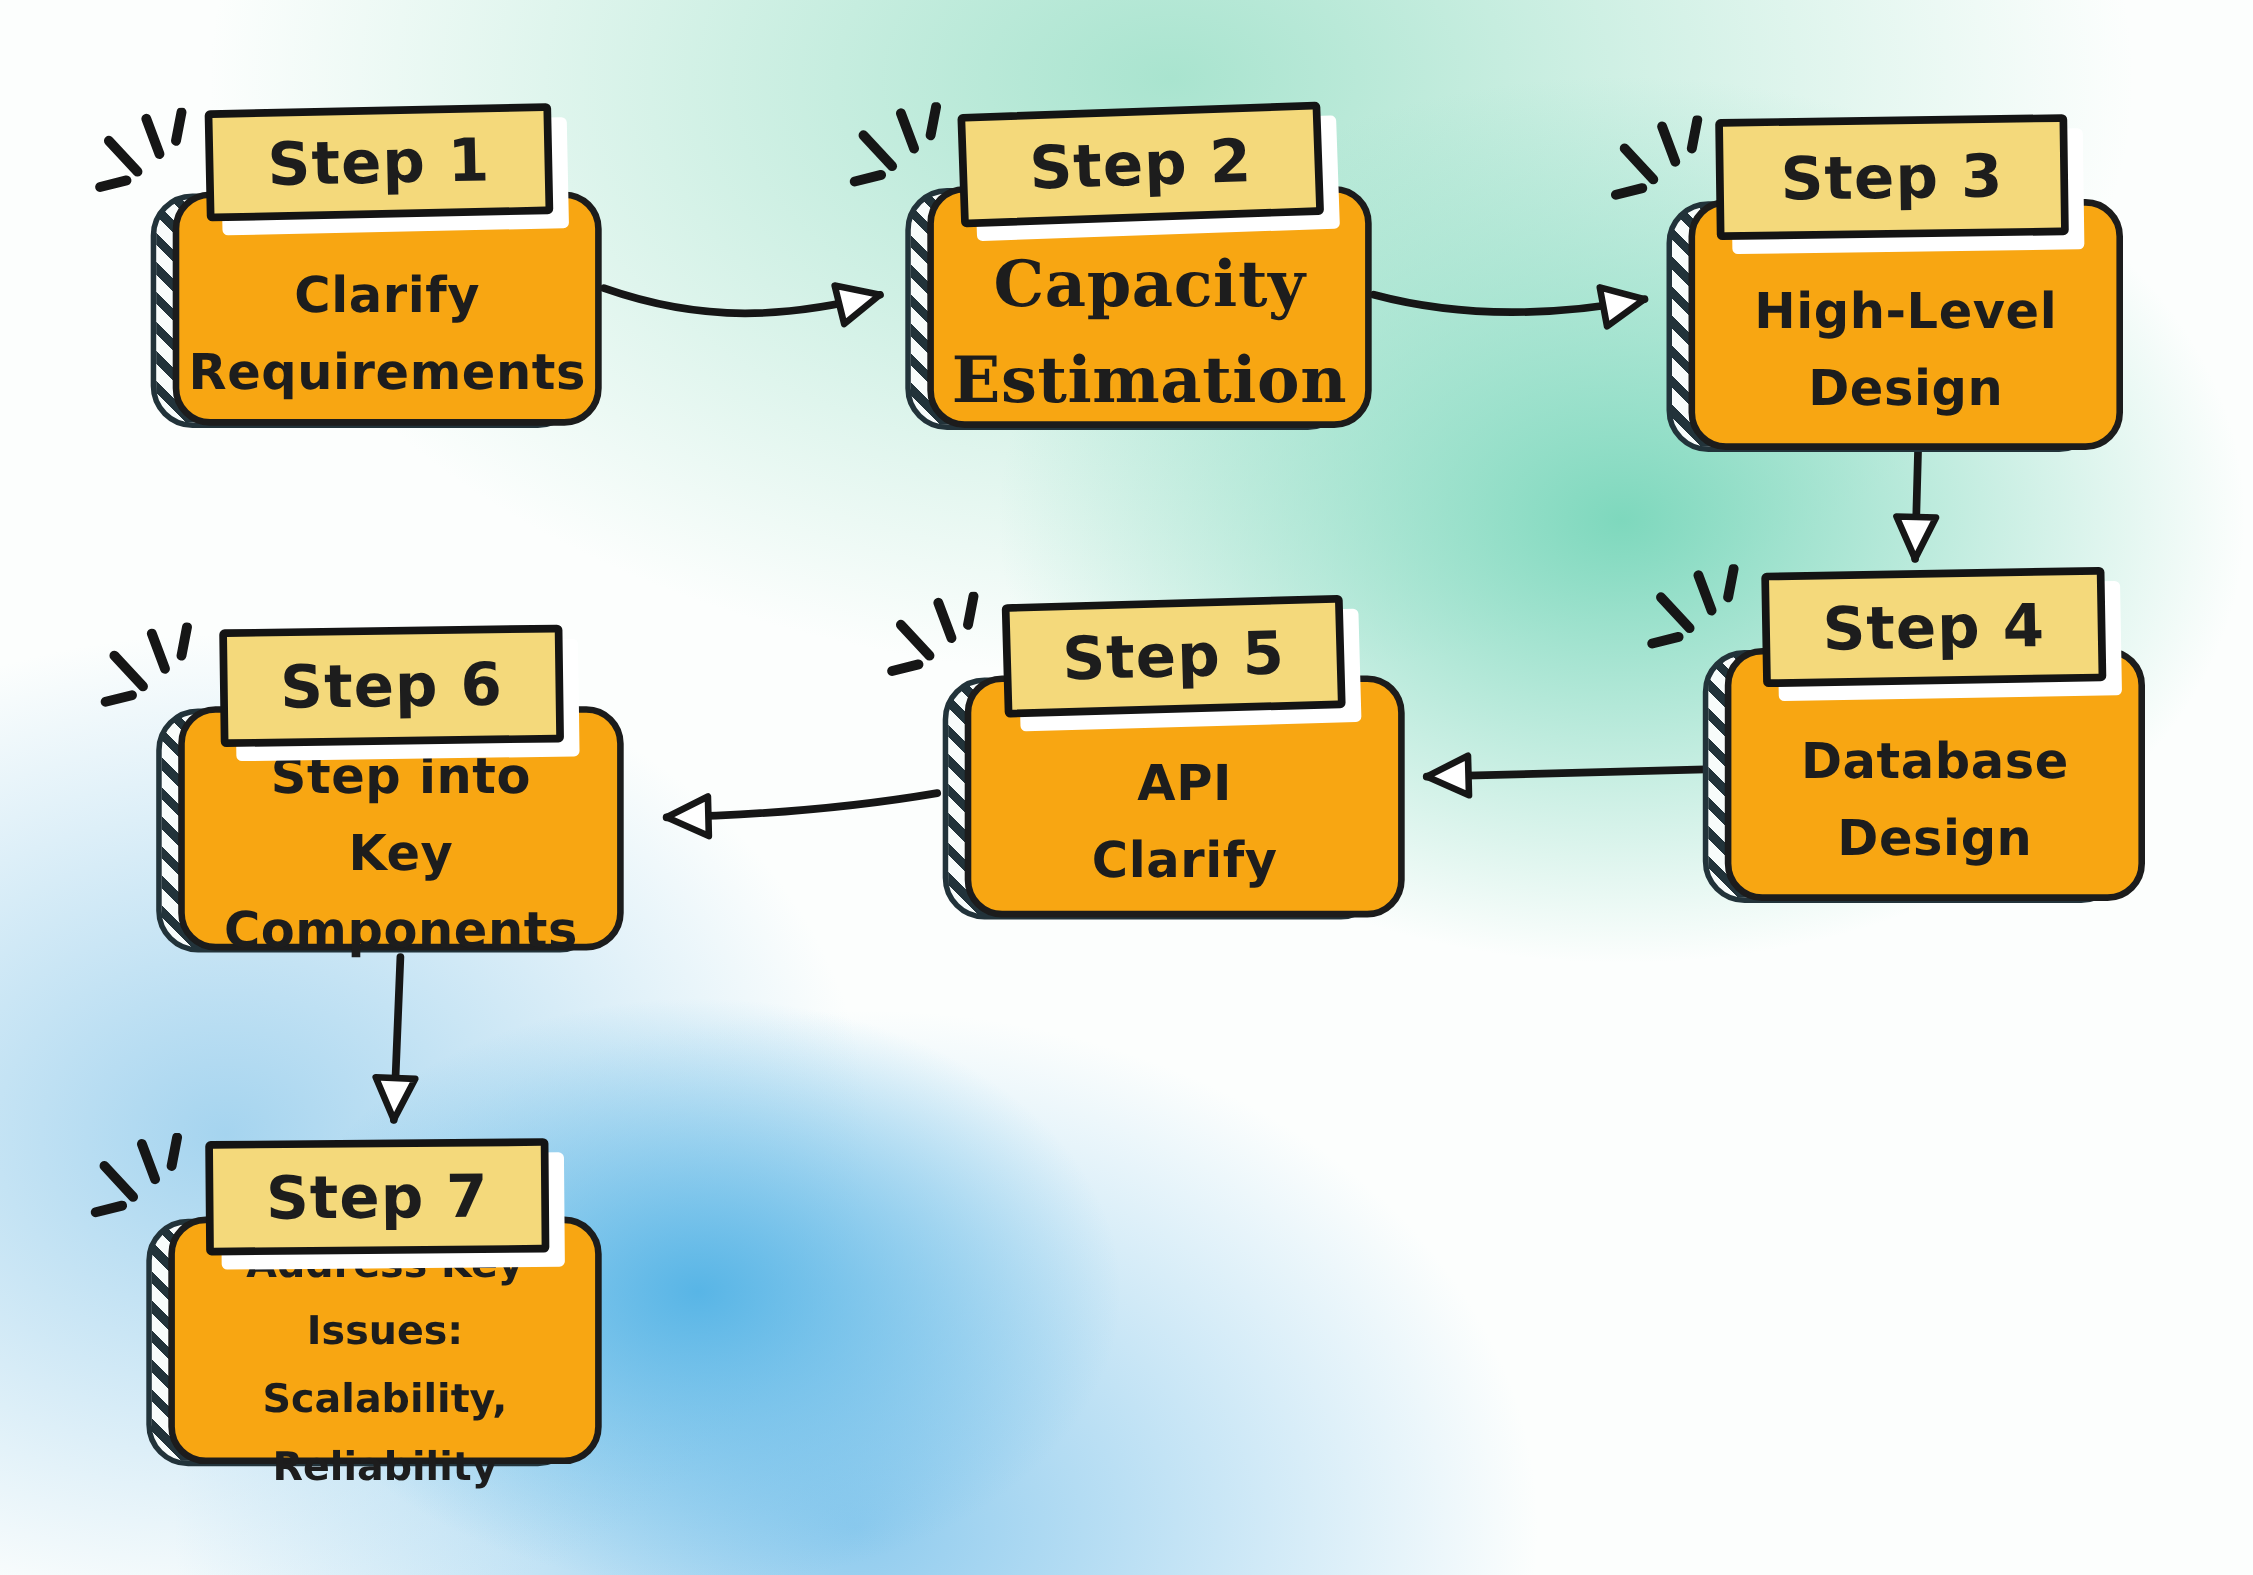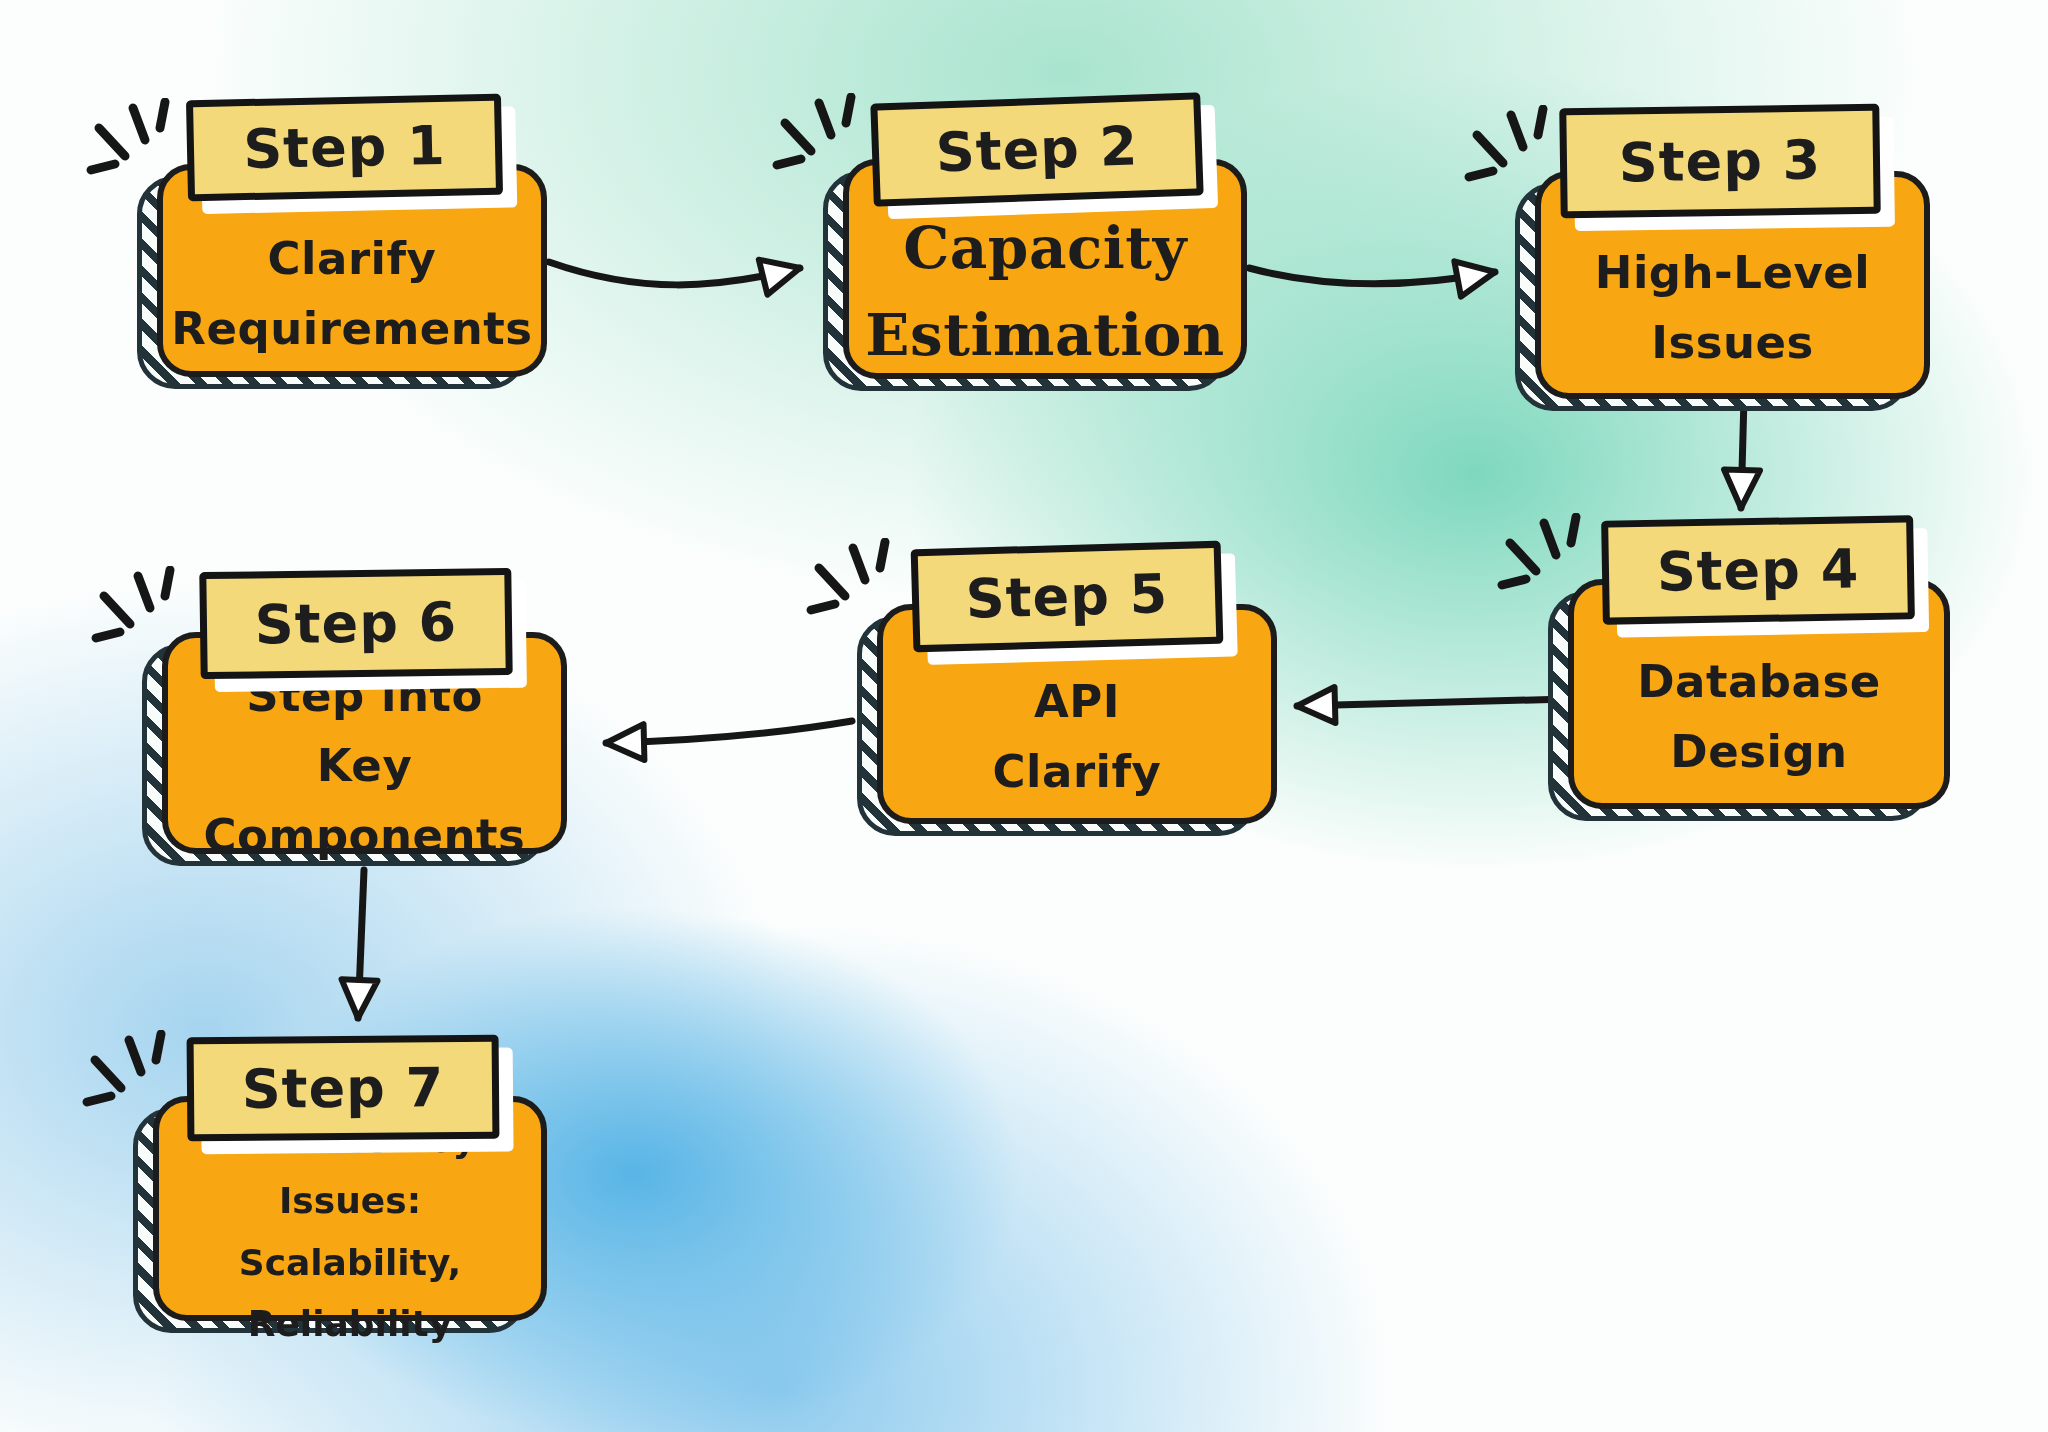--- a/index.html
+++ b/index.html
@@ -31,21 +31,21 @@
     position:absolute;left:-20px;top:16px;width:100%;height:100%;
     border-radius:38px;
     border:5px solid #22333a;
     background:
       repeating-linear-gradient(45deg, #22333a 0 8px, rgba(0,0,0,0) 8px 19px),
       #f8fcfb;
     box-sizing:border-box;
     z-index:1;
   }
   .box{
-    position:absolute;left:0;top:4px;width:100%;height:100%;
+    position:absolute;left:0;top:14px;width:100%;height:100%;
     background:#f8a612;
     border:6px solid #1c1c1c;
     border-radius:34px;
     box-sizing:border-box;
     display:flex;align-items:center;justify-content:center;
     padding-top:46px;
     z-index:2;
   }
   .title{
     white-space:pre-line;
@@ -155,21 +155,21 @@
   <div class="node" id="n3">
     <svg class="sparkle" width="90" height="90" viewBox="0 0 90 90">
       <path d="M8 72 L32 66"></path>
         <path d="M16 30 L42 58"></path>
       <path d="M50 10 L62 42"></path>
         <path d="M82 4 L77 30"></path>
     </svg>
     <div class="shadow"></div>
     <div class="box">
       <div class="title">High-Level
-Issues</div>
+Design</div>
     </div>
     <div class="banner">
       <span>Step 3</span>
     </div>
   </div>
 
   <div class="node" id="n4">
     <svg class="sparkle" width="90" height="90" viewBox="0 0 90 90">
       <path d="M8 72 L32 66"></path>
         <path d="M16 30 L42 58"></path>

